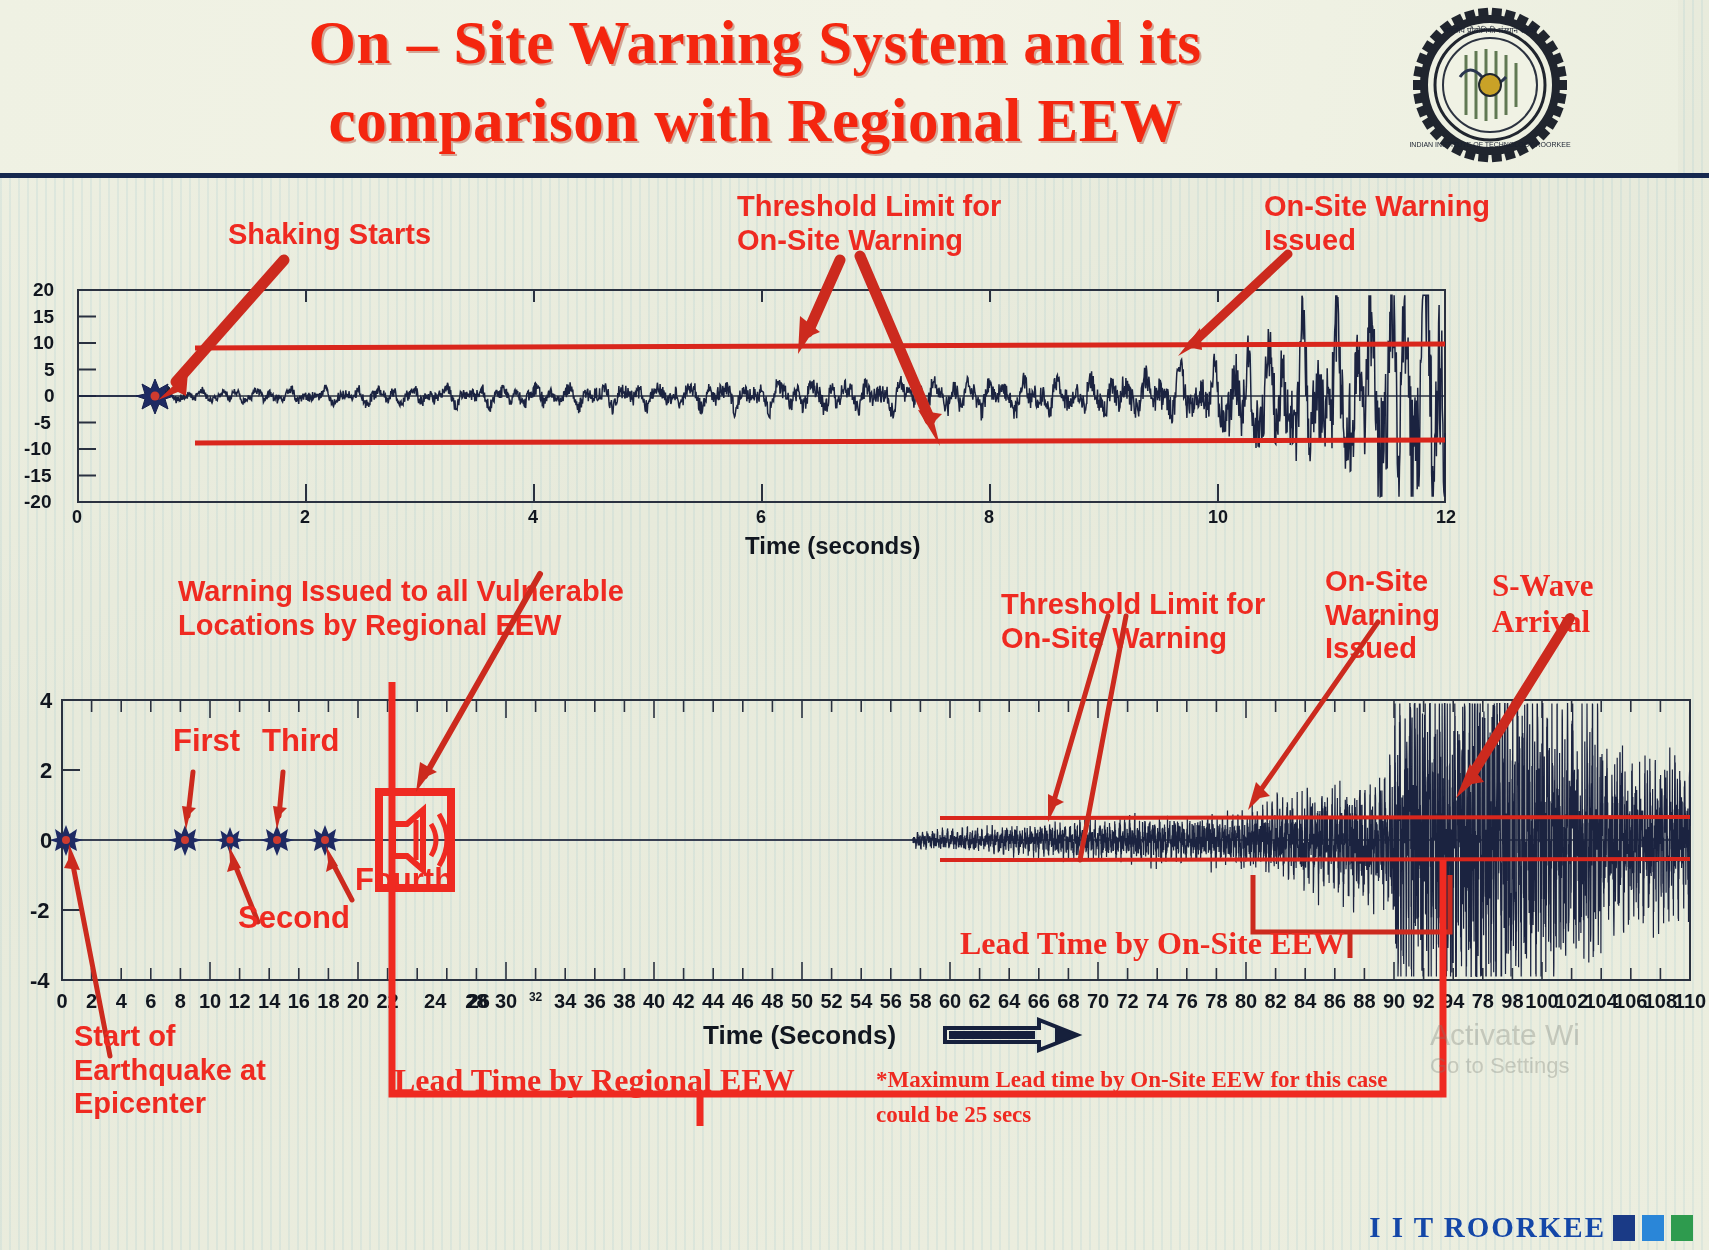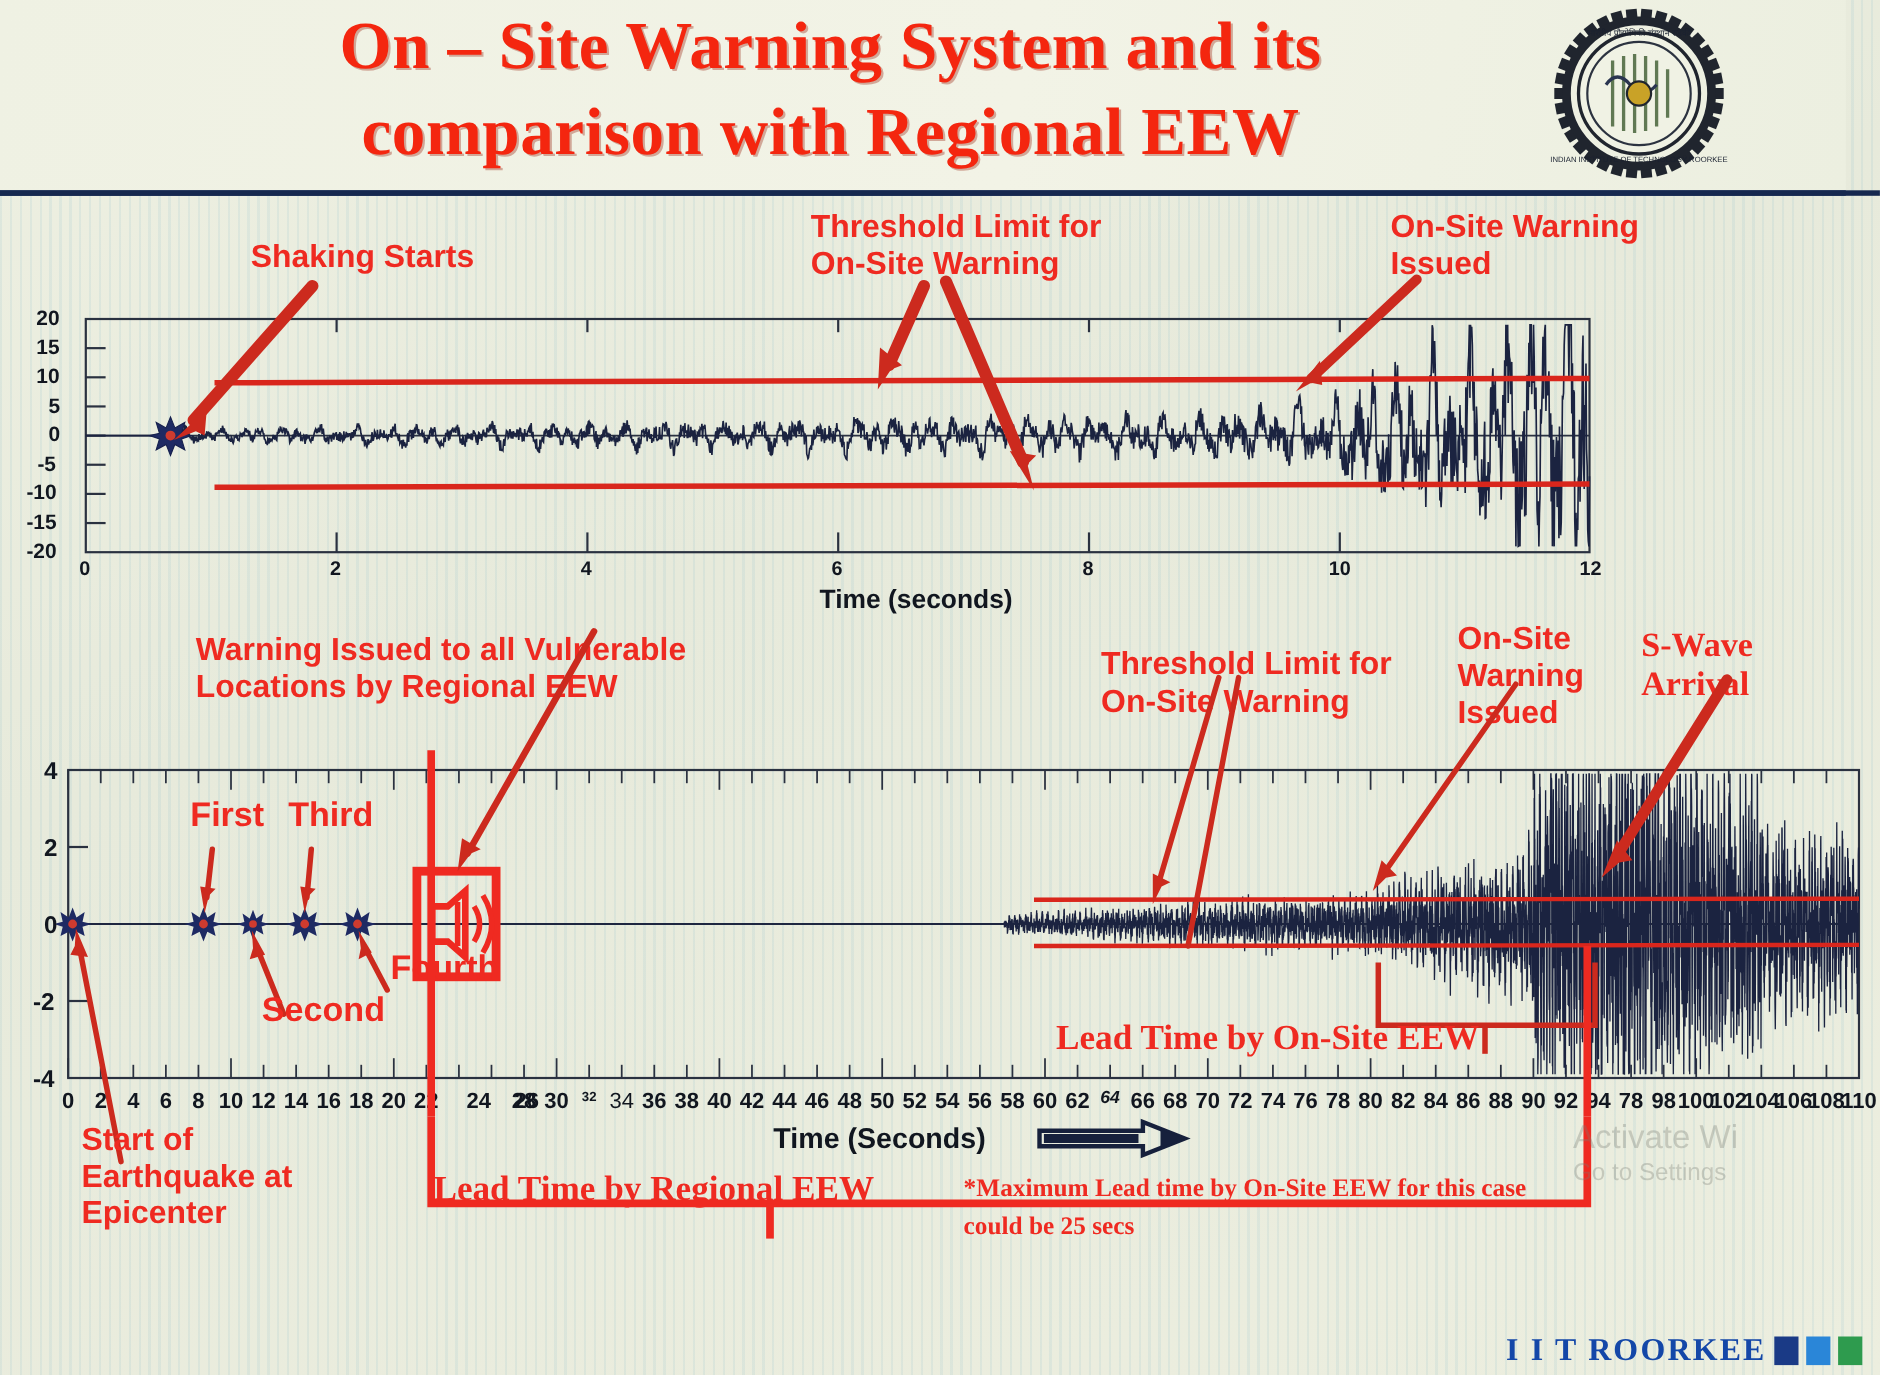--- a/index.html
+++ b/index.html
@@ -469,36 +469,36 @@
         <span style="position:absolute;left:269.2px;top:0;transform:translateX(-50%);font-size:20px;font-weight:bold;color:#11161f;">14</span>
         <span style="position:absolute;left:298.8px;top:0;transform:translateX(-50%);font-size:20px;font-weight:bold;color:#11161f;">16</span>
         <span style="position:absolute;left:328.4px;top:0;transform:translateX(-50%);font-size:20px;font-weight:bold;color:#11161f;">18</span>
         <span style="position:absolute;left:358.0px;top:0;transform:translateX(-50%);font-size:20px;font-weight:bold;color:#11161f;">20</span>
         <span style="position:absolute;left:387.6px;top:0;transform:translateX(-50%);font-size:20px;font-weight:bold;color:#11161f;">22</span>
         <span style="position:absolute;left:417.2px;top:0;transform:translateX(-50%);font-size:20px;font-weight:bold;color:#11161f;padding-left:36px;">24</span>
         <span style="position:absolute;left:446.8px;top:0;transform:translateX(-50%);font-size:20px;font-weight:bold;color:#11161f;margin-left:32px;">26</span>
         <span style="position:absolute;left:476.4px;top:0;transform:translateX(-50%);font-size:20px;font-weight:bold;color:#11161f;">28</span>
         <span style="position:absolute;left:506.0px;top:0;transform:translateX(-50%);font-size:20px;font-weight:bold;color:#11161f;">30</span>
         <span style="position:absolute;left:535.6px;top:0;transform:translateX(-50%);font-size:12px;font-weight:bold;color:#11161f;">32</span>
-        <span style="position:absolute;left:565.2px;top:0;transform:translateX(-50%);font-size:20px;font-weight:normal;color:#11161f;">34</span>
+        <span style="position:absolute;left:565.2px;top:0;transform:translateX(-50%);font-size:20px;font-weight:bold;color:#11161f;">34</span>
         <span style="position:absolute;left:594.8px;top:0;transform:translateX(-50%);font-size:20px;font-weight:bold;color:#11161f;">36</span>
         <span style="position:absolute;left:624.4px;top:0;transform:translateX(-50%);font-size:20px;font-weight:bold;color:#11161f;">38</span>
         <span style="position:absolute;left:654.0px;top:0;transform:translateX(-50%);font-size:20px;font-weight:bold;color:#11161f;">40</span>
         <span style="position:absolute;left:683.6px;top:0;transform:translateX(-50%);font-size:20px;font-weight:bold;color:#11161f;">42</span>
         <span style="position:absolute;left:713.2px;top:0;transform:translateX(-50%);font-size:20px;font-weight:bold;color:#11161f;">44</span>
         <span style="position:absolute;left:742.8px;top:0;transform:translateX(-50%);font-size:20px;font-weight:bold;color:#11161f;">46</span>
         <span style="position:absolute;left:772.4px;top:0;transform:translateX(-50%);font-size:20px;font-weight:bold;color:#11161f;">48</span>
         <span style="position:absolute;left:802.0px;top:0;transform:translateX(-50%);font-size:20px;font-weight:bold;color:#11161f;">50</span>
         <span style="position:absolute;left:831.6px;top:0;transform:translateX(-50%);font-size:20px;font-weight:bold;color:#11161f;">52</span>
         <span style="position:absolute;left:861.2px;top:0;transform:translateX(-50%);font-size:20px;font-weight:bold;color:#11161f;">54</span>
         <span style="position:absolute;left:890.8px;top:0;transform:translateX(-50%);font-size:20px;font-weight:bold;color:#11161f;">56</span>
         <span style="position:absolute;left:920.4px;top:0;transform:translateX(-50%);font-size:20px;font-weight:bold;color:#11161f;">58</span>
         <span style="position:absolute;left:950.0px;top:0;transform:translateX(-50%);font-size:20px;font-weight:bold;color:#11161f;">60</span>
         <span style="position:absolute;left:979.6px;top:0;transform:translateX(-50%);font-size:20px;font-weight:bold;color:#11161f;">62</span>
-        <span style="position:absolute;left:1009.2px;top:0;transform:translateX(-50%);font-size:16px;font-weight:bold;color:#11161f;font-style:italic;">64</span>
+        <span style="position:absolute;left:1009.2px;top:0;transform:translateX(-50%);font-size:20px;font-weight:bold;color:#11161f;">64</span>
         <span style="position:absolute;left:1038.8px;top:0;transform:translateX(-50%);font-size:20px;font-weight:bold;color:#11161f;">66</span>
         <span style="position:absolute;left:1068.4px;top:0;transform:translateX(-50%);font-size:20px;font-weight:bold;color:#11161f;">68</span>
         <span style="position:absolute;left:1098.0px;top:0;transform:translateX(-50%);font-size:20px;font-weight:bold;color:#11161f;">70</span>
         <span style="position:absolute;left:1127.6px;top:0;transform:translateX(-50%);font-size:20px;font-weight:bold;color:#11161f;">72</span>
         <span style="position:absolute;left:1157.2px;top:0;transform:translateX(-50%);font-size:20px;font-weight:bold;color:#11161f;">74</span>
         <span style="position:absolute;left:1186.8px;top:0;transform:translateX(-50%);font-size:20px;font-weight:bold;color:#11161f;">76</span>
         <span style="position:absolute;left:1216.4px;top:0;transform:translateX(-50%);font-size:20px;font-weight:bold;color:#11161f;">78</span>
         <span style="position:absolute;left:1246.0px;top:0;transform:translateX(-50%);font-size:20px;font-weight:bold;color:#11161f;">80</span>
         <span style="position:absolute;left:1275.6px;top:0;transform:translateX(-50%);font-size:20px;font-weight:bold;color:#11161f;">82</span>
         <span style="position:absolute;left:1305.2px;top:0;transform:translateX(-50%);font-size:20px;font-weight:bold;color:#11161f;">84</span>

